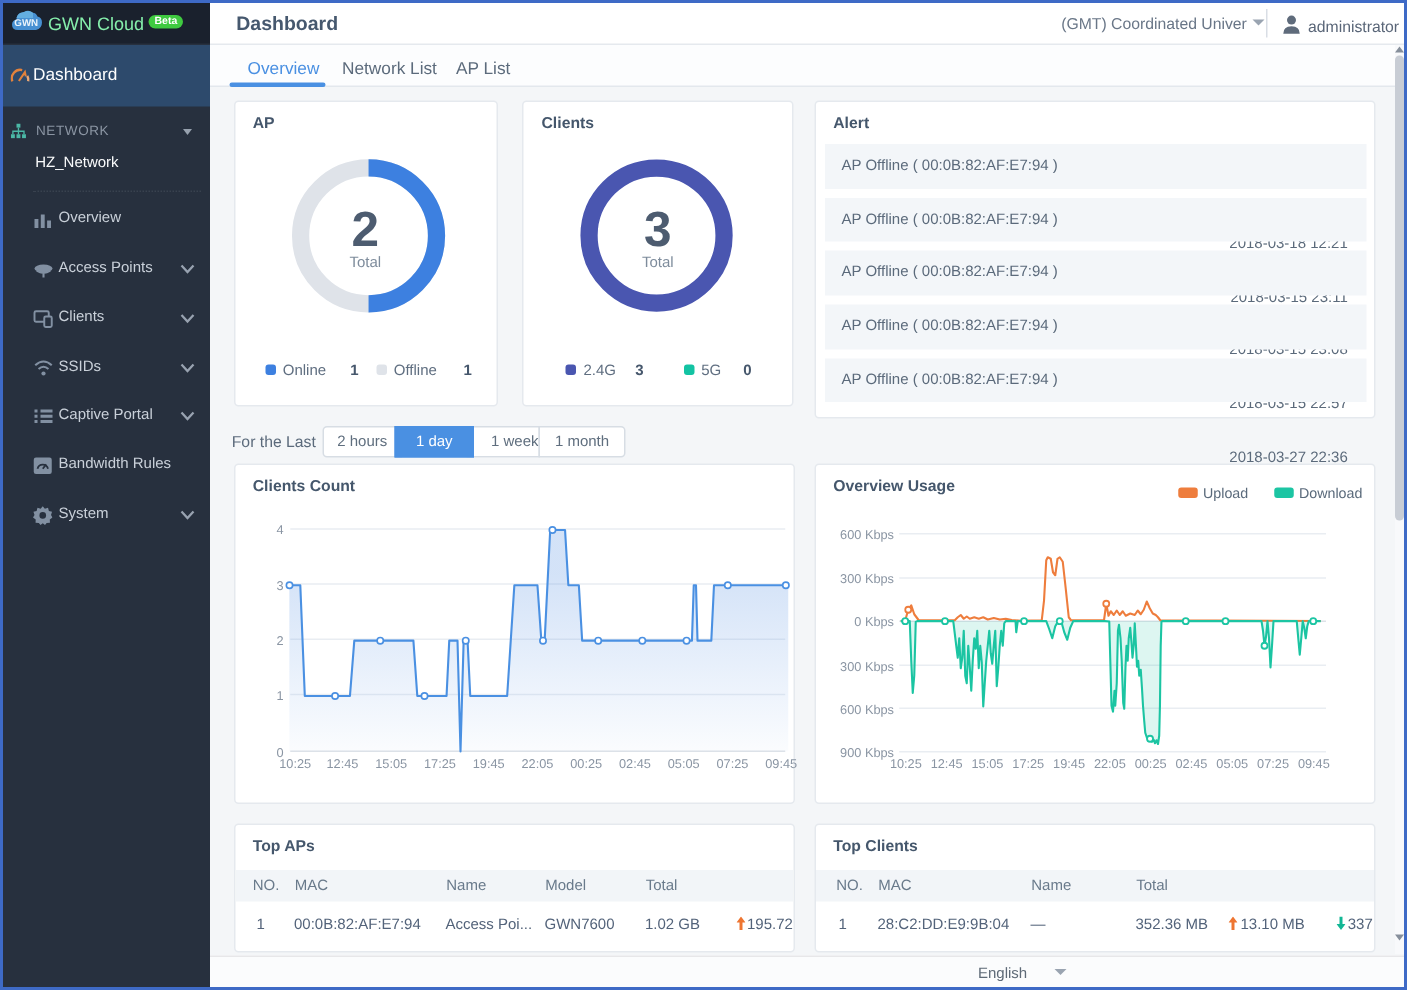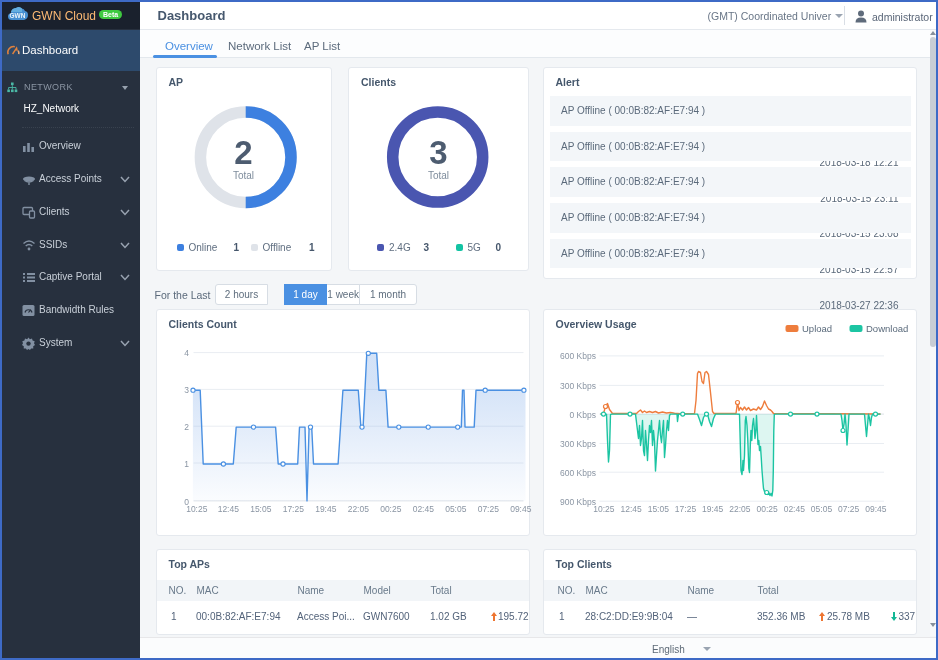--- a/index.html
+++ b/index.html
@@ -4,21 +4,21 @@
 <style>
 * { margin:0; padding:0; box-sizing:border-box; }
 html,body { width:938px; height:660px; }
 body { font-family:"Liberation Sans", sans-serif; border:2px solid #3e6ac6; background:#f4f6f8; position:relative; overflow:hidden; }
 .abs { position:absolute; }
 
 
 #sidebar { left:0; top:0; width:138px; height:656px; background:#27303e; }
 #logo { left:0; top:0; width:138px; height:27px; background:#1a212d; }
 #logo .cloud { position:absolute; left:5px; top:4px; }
-#logo .brand { position:absolute; left:30px; top:6.5px; font-size:12px; color:#fdba74; white-space:nowrap; }
+#logo .brand { position:absolute; left:30px; top:6.5px; font-size:12px; color:#86efac; white-space:nowrap; }
 #beta { position:absolute; left:97px; top:8px; background:#3fca40; color:#fff; font-size:7px; font-weight:bold; padding:0.5px 4px 1px; border-radius:6px; }
 #dash-item { left:0; top:27.5px; width:138px; height:41.5px; background:#2d4a6c; color:#fcfdfe; font-size:11.5px; }
 #dash-item .txt { position:absolute; left:20px; top:14px; }
 #dash-item svg { position:absolute; left:4.5px; top:15.5px; }
 .net-head { left:0; top:76px; width:138px; height:20px; color:#8b95a3; font-size:9px; }
 .net-head .txt { position:absolute; left:22px; top:4px; letter-spacing:0.4px; }
 #hznet { left:21.5px; top:101px; color:#fafbfc; font-size:10px; }
 #divider { left:20px; top:125px; width:112px; border-top:1px dotted #39424f; }
 .mitem { left:0; width:138px; height:33px; color:#c9d0d9; font-size:10px; }
 .mitem .txt { position:absolute; left:37px; top:10px; }
@@ -57,21 +57,21 @@
 .lnum { font-weight:bold; color:#46576c; }
 .arow { position:absolute; left:6.5px; width:361px; height:29.5px; background:#f3f6f9; font-size:10px; color:#5b6a7b; }
 .arow .l { position:absolute; left:11px; top:9px; }
 .arow .r { position:absolute; right:12.5px; top:21px;margin-top:40px; }
 
 
 #forlast { left:152.5px; top:286.5px; font-size:10.5px; color:#5b6a7b; }
 #btns { left:213px; top:281.5px; height:21.5px; }
 .btn { position:absolute; top:0; height:21.5px; background:#fff; border:1px solid #d7dde4; font-size:10px; color:#5f6e7e; text-align:center; line-height:20px; }
 #b1 { left:0; width:53px; border-radius:3px 0 0 3px; }
-#b2 { left:69px; width:43px; background:#4a90e2; border-color:#4a90e2; color:#fff; z-index:2; }
+#b2 { left:48px; width:53px; background:#4a90e2; border-color:#4a90e2; color:#fff; z-index:2; }
 #b3 { left:96px; width:49px;text-align:right; }
 #b4 { left:144px; width:58px; border-radius:0 3px 3px 0; }
 
 
 #card-cc { left:153.5px; top:306.5px; width:374px; height:227px; }
 #card-bw { left:540.5px; top:306.5px; width:374px; height:227px; }
 
 
 #card-ta { left:153.5px; top:546.5px; width:374px; height:86px; overflow:hidden; }
 #card-tc { left:540.5px; top:546.5px; width:374px; height:86px; overflow:hidden; }
@@ -414,21 +414,21 @@
     <span class="tc" style="left:213.5px">Total</span>
   </div>
   <div class="trow">
     <span class="tc" style="left:15.5px">1</span>
     <span class="tc" style="left:41.5px">28:C2:DD:E9:9B:04</span>
     <span class="tc" style="left:143.5px">—</span>
     <span class="tc" style="left:213.5px">352.36 MB</span>
     <span class="tc" style="left:275.5px"><svg width="6" height="9" viewBox="0 0 6 9" style="vertical-align:-1px">
           <path d="M3 0 L6 4 L4 4 L4 9 L2 9 L2 4 L0 4 Z" fill="#ee7531"></path>
         </svg></span>
-    <span class="tc" style="left:283.5px">25.78 MB</span>
+    <span class="tc" style="left:283.5px">13.10 MB</span>
     <span class="tc" style="left:347.5px"><svg width="6" height="9" viewBox="0 0 6 9" style="vertical-align:-1px">
           <path d="M3 9 L6 5 L4 5 L4 0 L2 0 L2 5 L0 5 Z" fill="#12b795"></path>
         </svg></span>
     <span class="tc" style="left:355px">337.</span>
   </div>
 </div>
 
 <div class="abs" id="footer">
   <span id="lang">English<span class="caret-gray" style="margin-left:18px"></span></span>
 </div>

